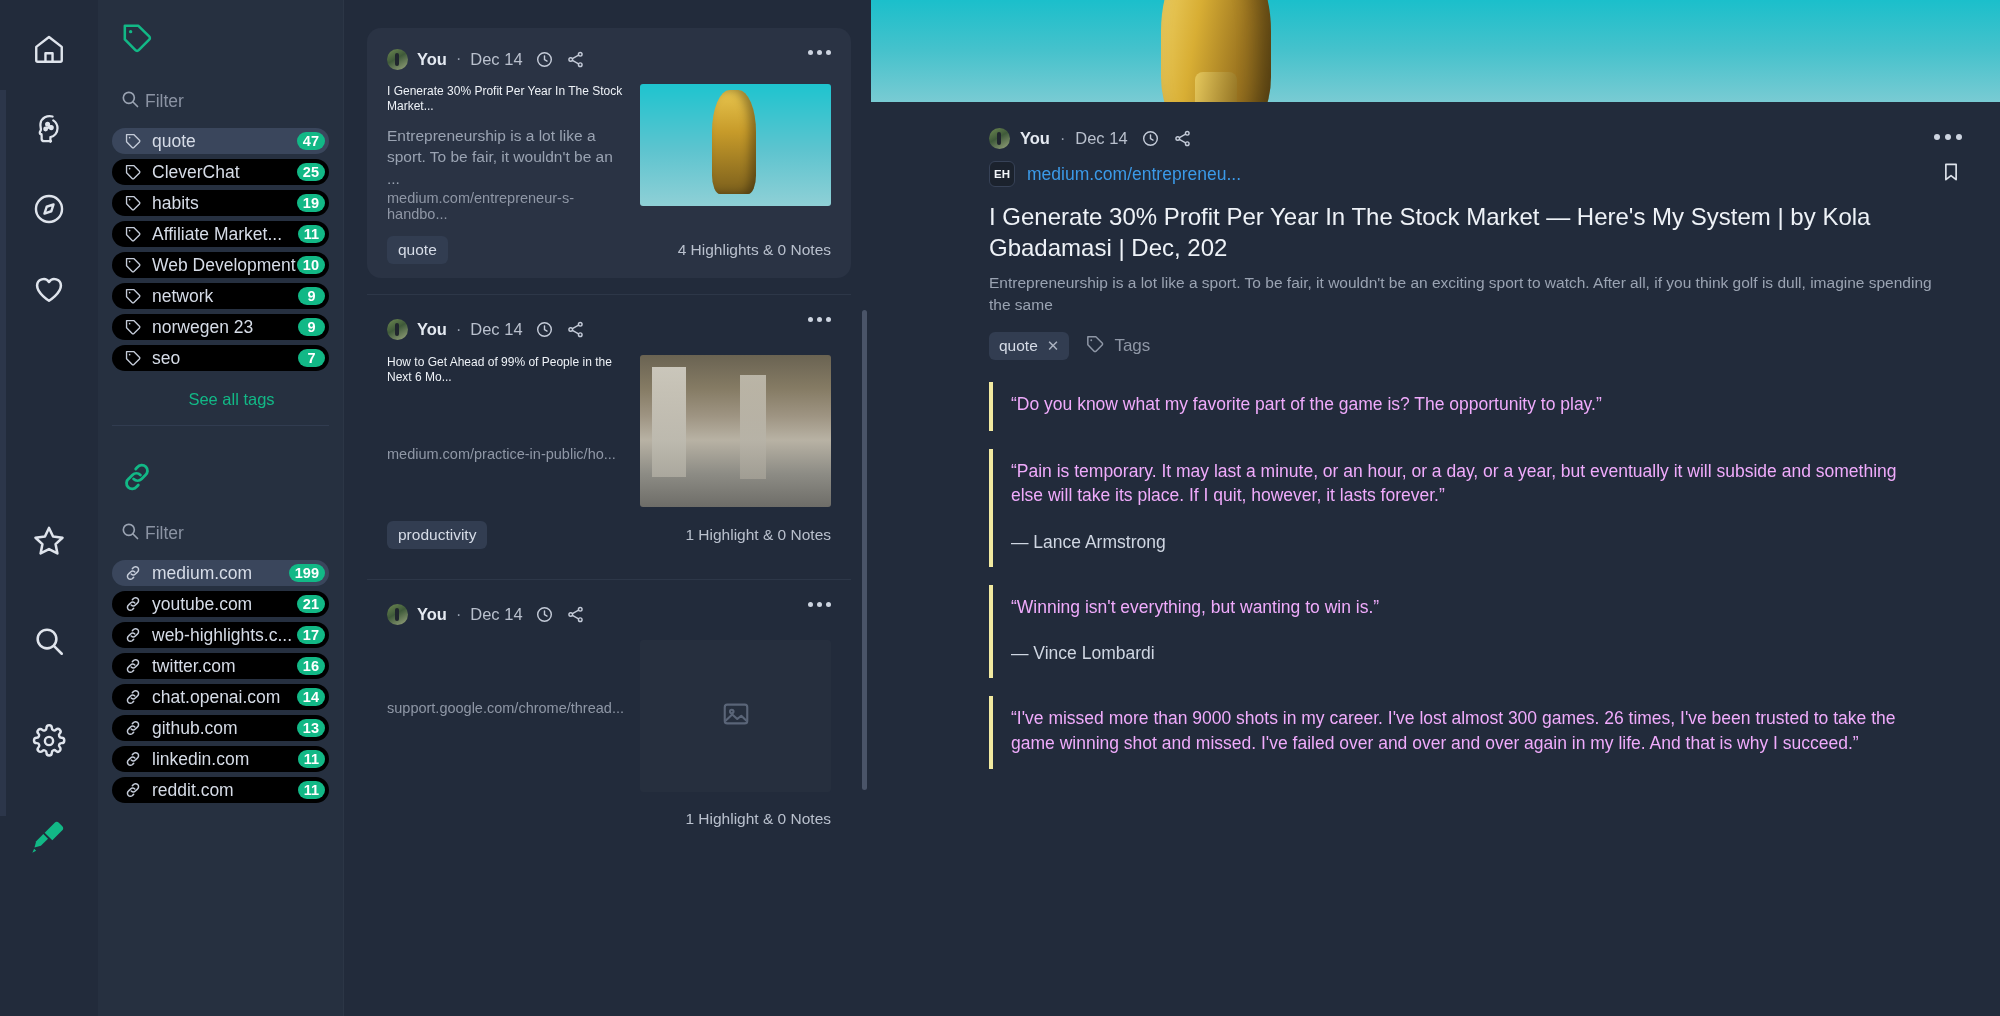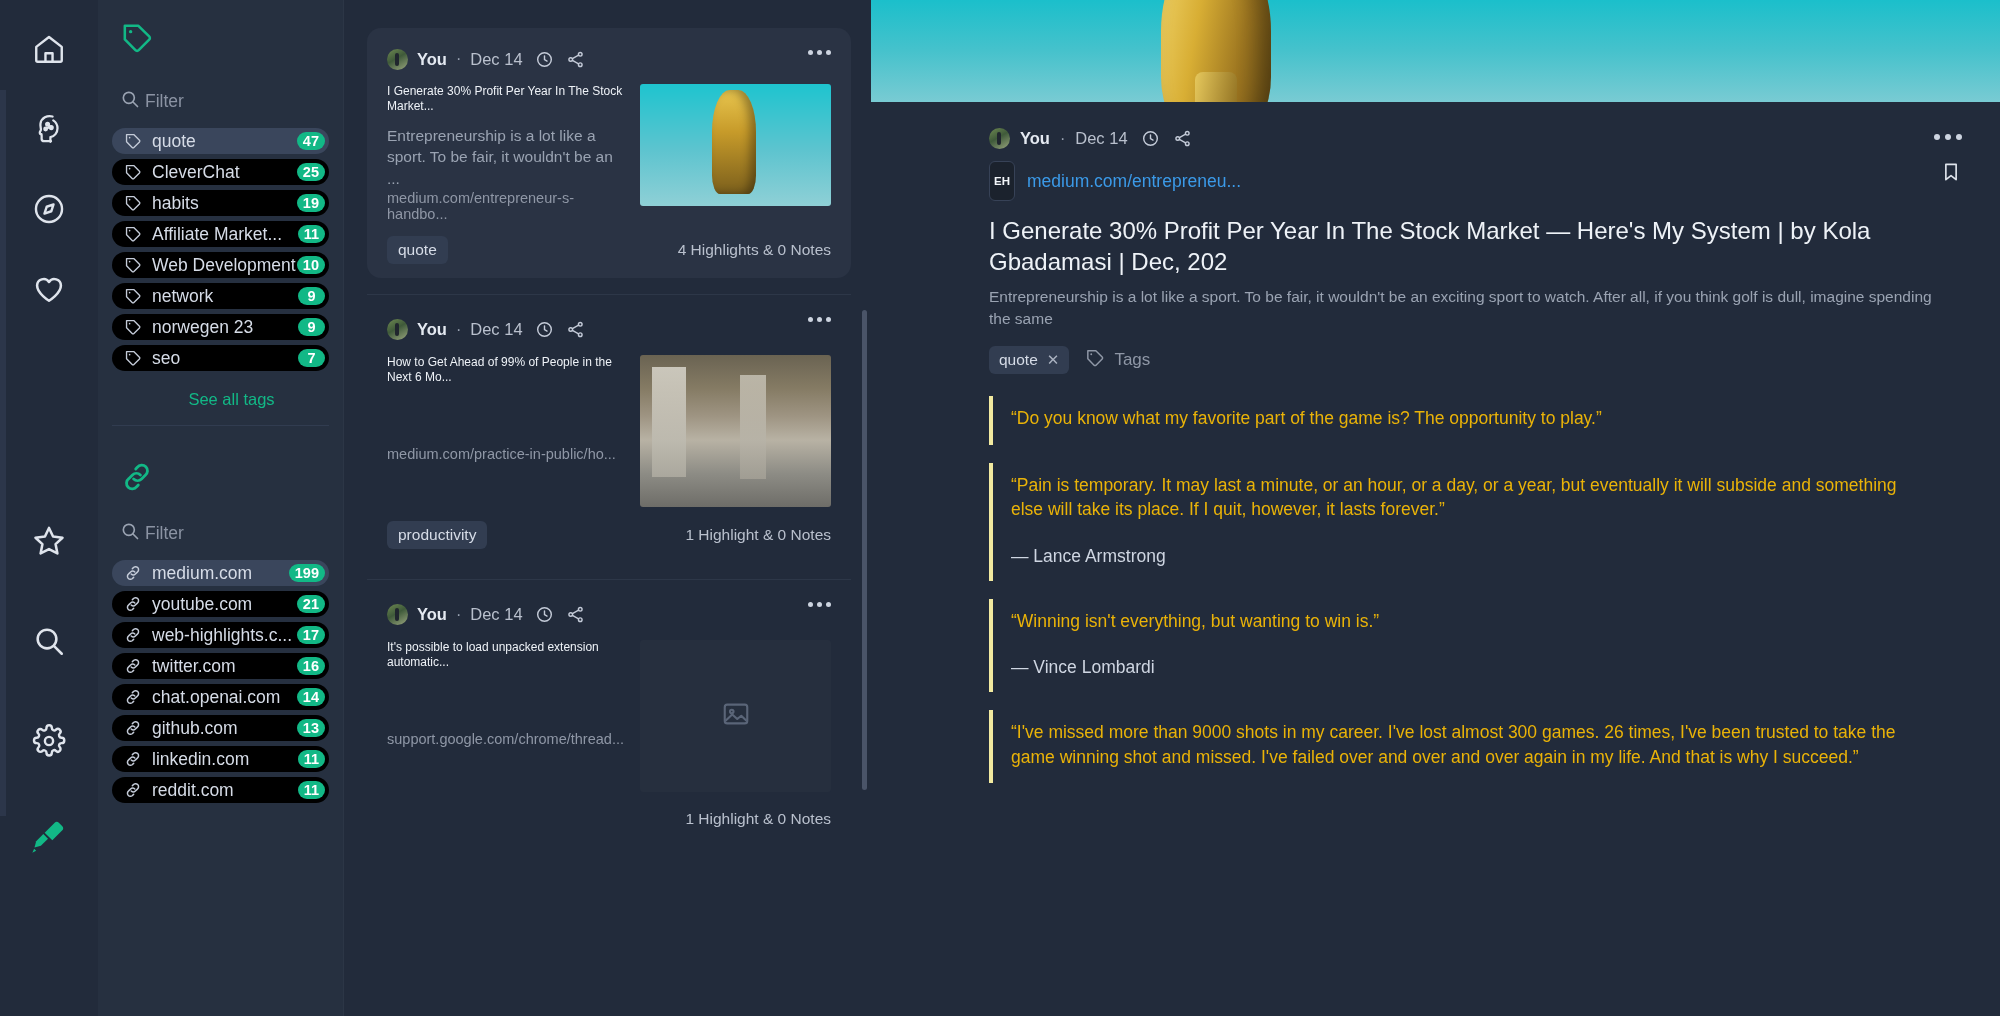--- a/index.html
+++ b/index.html
@@ -185,21 +185,21 @@
     content:''; position:absolute; left:34px; top:128px; width:42px; height:64px;
     background: linear-gradient(100deg,#e6c85c,#8a6a1d);
     border-radius: 8px;
   }
   .rpanel { padding: 26px 60px 0 118px; }
   .r-head { display: flex; align-items: center; gap: 10px; position: relative; }
   .r-dots { position: absolute; right: -22px; top: 6px; display: flex; gap: 5px; cursor: pointer; }
   .r-dots span { width: 6px; height: 6px; border-radius: 50%; background: #cdd4e0; }
   .r-url-row { display: flex; align-items: center; gap: 12px; margin-top: 12px; position: relative; }
   .favicon {
-    width: 26px; height: 40px; border-radius: 6px; background: #1b222d;
+    width: 26px; height: 26px; border-radius: 6px; background: #1b222d;
     color: #f2f5f9; font-size: 11.5px; font-weight: bold;
     display: flex; align-items: center; justify-content: center;
     border: 1px solid #374257; flex: 0 0 26px;
   }
   .r-url { font-size: 17.5px; color: #3b9ae8; cursor: pointer; }
   .bookmark { position: absolute; right: -22px; top: 0; cursor: pointer; }
   .r-title {
     font-size: 24px; line-height: 1.3; color: #eef2f7;
     margin-top: 14px; font-weight: 400;
   }
@@ -210,21 +210,21 @@
     font-size: 15.5px; color: #d6dce7; display: flex; align-items: center; gap: 9px;
     cursor: pointer;
   }
   .r-chip .x { color: #aab2c0; font-size: 15px; }
   .tags-add { display: flex; align-items: center; gap: 9px; color: #8f97a6; font-size: 17px; cursor: pointer; }
   .quotes { margin-top: 22px; padding-right: 28px; }
   .quote {
     border-left: 4px solid #f2eaa0;
     padding: 10px 0 14px 18px; margin-bottom: 18px;
   }
-  .q-text { font-size: 17.5px; line-height: 1.4; color: #eab308; }
+  .q-text { font-size: 17.5px; line-height: 1.4; color: #f0abfc; }
   .q-author { font-size: 17.5px; color: #cfd6e2; margin-top: 28px; }
   .q-author.tight { margin-top: 24px; }
   .sep-v {
     position: absolute; left: 0; top: 0; width: 1px; height: 1016px;
     background: #2c3646;
   }
 </style>
 </head>
 <body>
 
@@ -616,21 +616,20 @@
               </svg>
           </span>
         </div>
         <div class="dots">
             <span></span>
             <span></span>
             <span></span>
           </div>
         <div class="card-body">
           <div class="card-left">
-            <div class="c-title">It's possible to load unpacked extension automatic...</div>
             <div class="c-url" style="margin-top:60px">support.google.com/chrome/thread...</div>
           </div>
           <div class="thumb ph tall">
             <span>
               <svg width="30" height="30" viewBox="0 0 24 24" fill="none" stroke="#5a6578" stroke-width="1.7" stroke-linejoin="round">
                 <rect x="3" y="4.5" width="18" height="15" rx="2"></rect>
                 <circle cx="8.6" cy="10" r="1.4"></circle>
                 <path d="M3.6 17.4 9 12.4l4 3.6 3.2-2.6 4.2 4"></path>
               </svg>
             </span>

